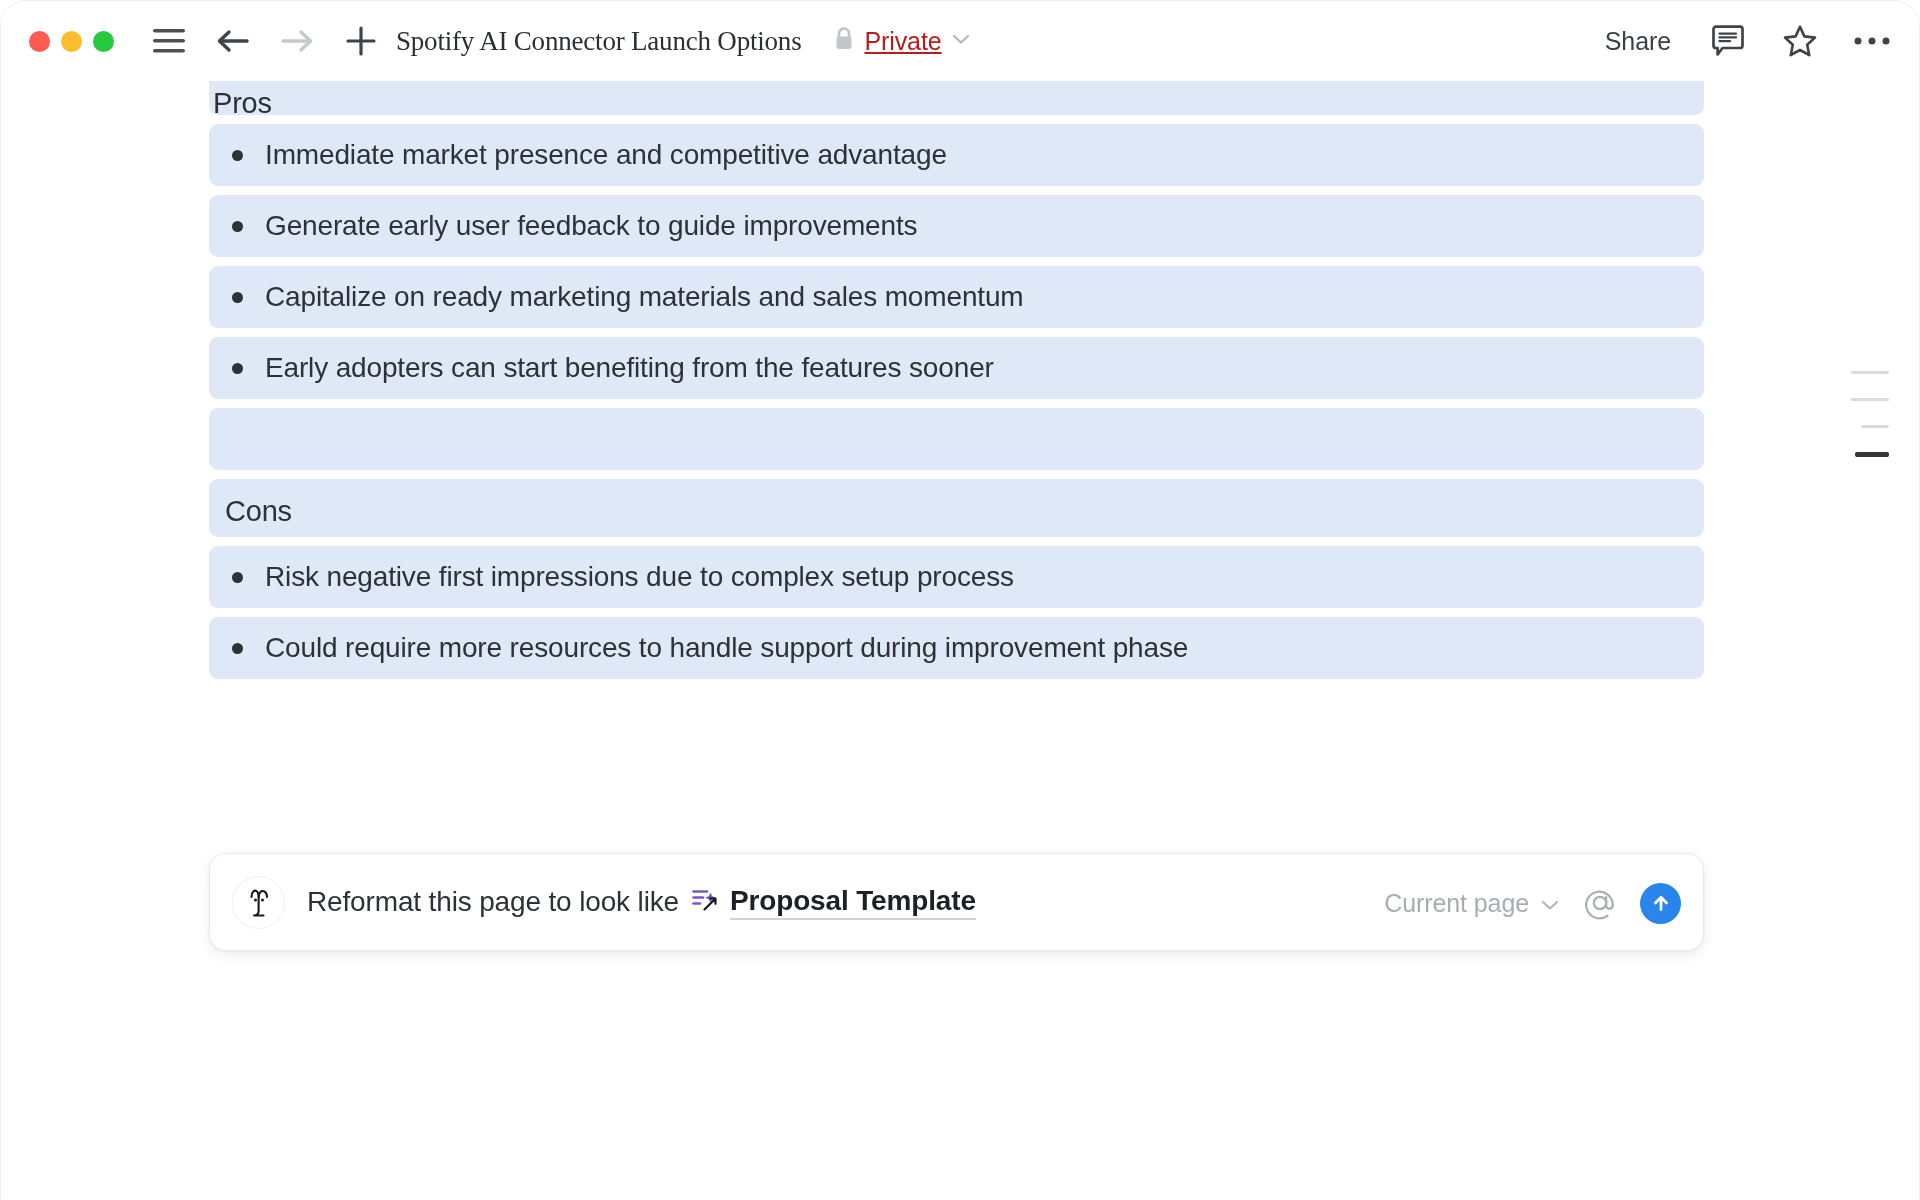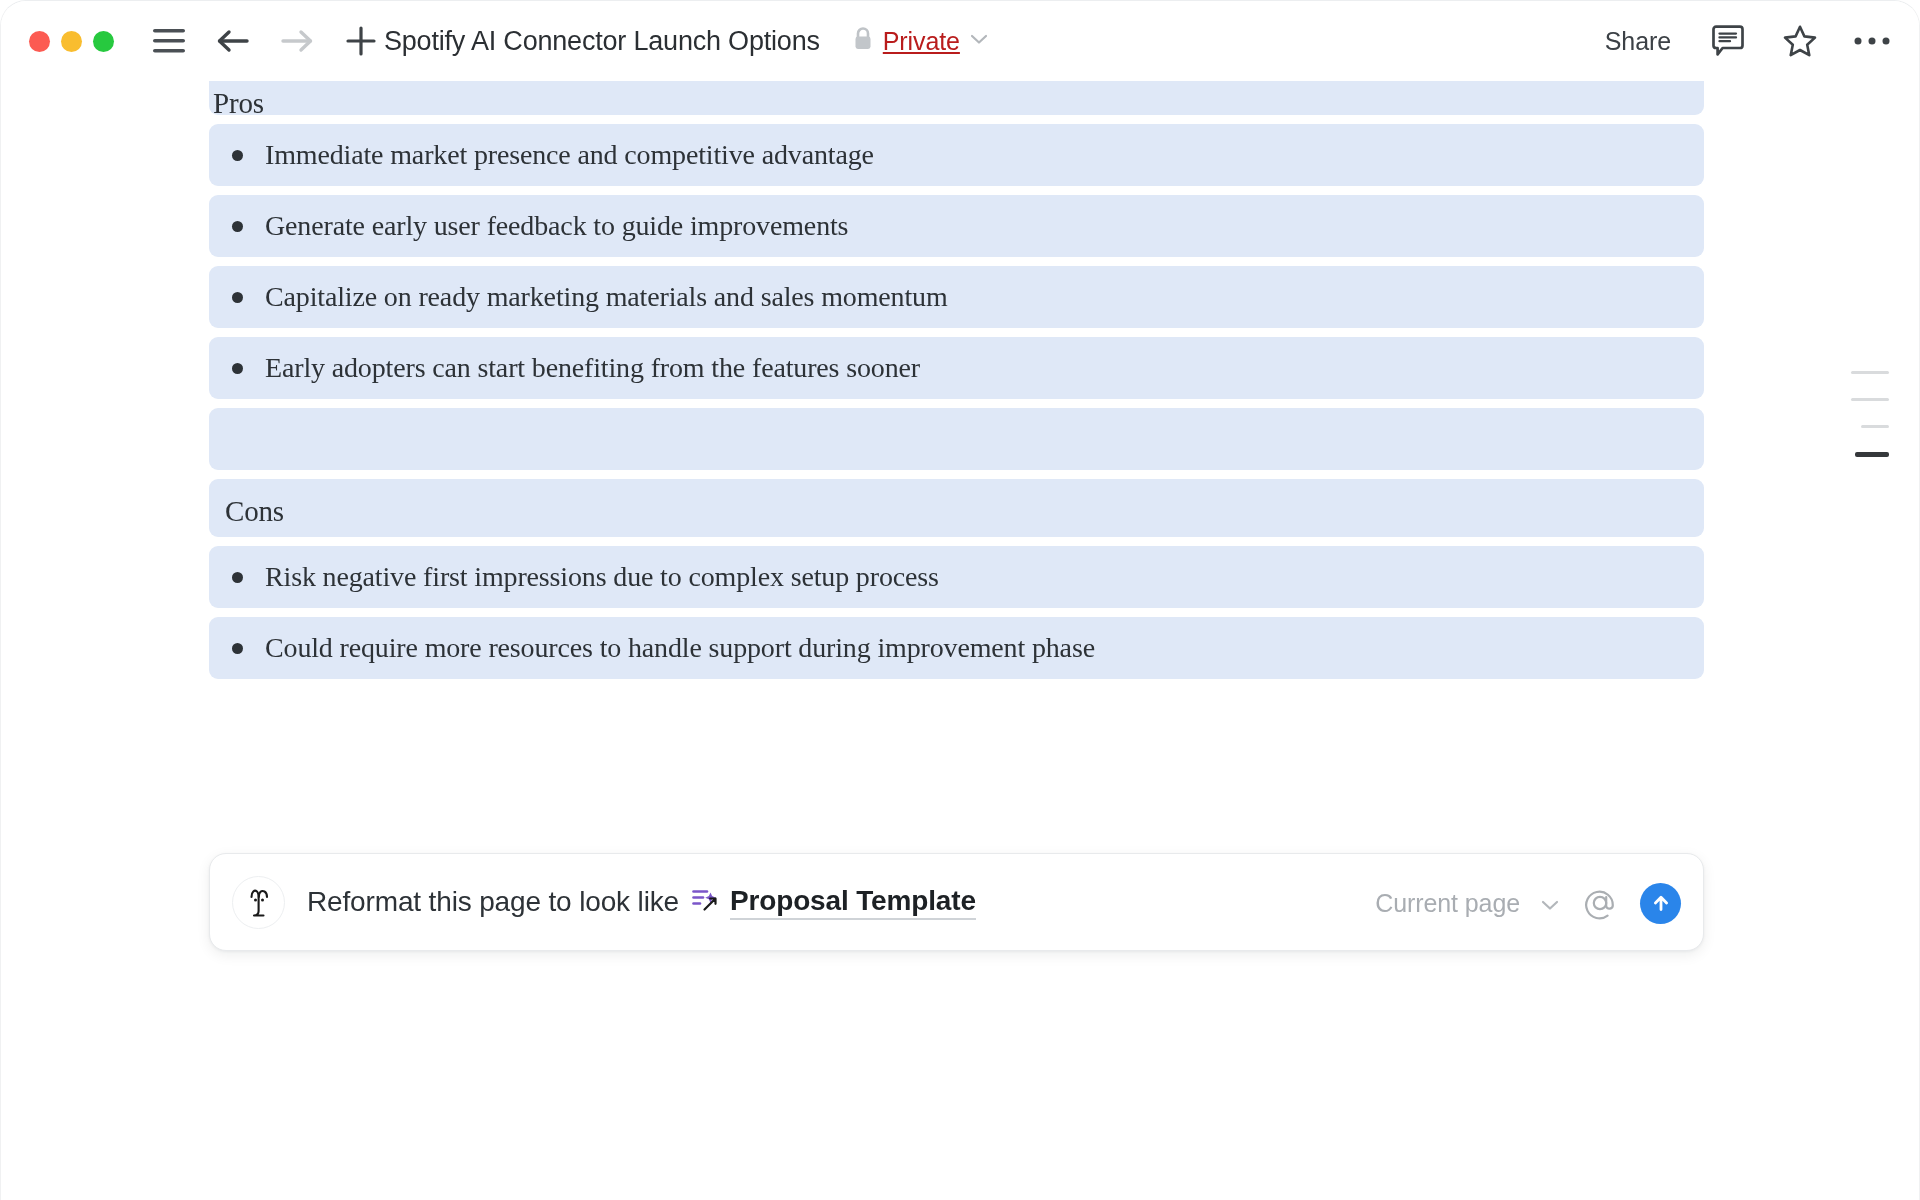--- a/index.html
+++ b/index.html
@@ -44,25 +44,26 @@
     margin-left: 32px; gap: 18px;
   }
   .navbtn {
     width: 46px; height: 46px;
     display: flex; align-items: center; justify-content: center;
     border-radius: 6px;
   }
   .navbtn svg { display: block; }
 
   .doc-title {
-    margin-left: 0;
+    margin-left: 12px;
     font-size: 27px;
     color: #2b2f33;
     letter-spacing: -0.2px;
     white-space: nowrap;
+    font-family: Liberation Serif, serif;
   }
 
   .privacy {
     display: flex; align-items: center; gap: 9px;
     margin-left: 32px;
   }
   .privacy-label {
     font-size: 25px; color: #b91c1c;
     letter-spacing: -0.1px;
     text-decoration: underline;
@@ -91,21 +92,21 @@
     background: #ffffff;
     overflow: hidden;
   }
 
   .block-row {
     position: relative;
     margin-left: 208px;
     width: 1495px;
     background: #dfe8f7;
     border-radius: 9px;
-    display: flex; align-items: center; font-family: Liberation Serif, serif;
+    display: flex; align-items: center;
   }
 
   .block-heading {
     height: 52px;
     font-size: 29px;
     color: #2d3237;
     padding-left: 4px;
     letter-spacing: -0.2px;
     align-items: flex-end;
   }
@@ -204,21 +205,21 @@
     border-bottom: 2px solid #cfd3d7;
     padding-bottom: 1px;
   }
 
   .prompt-right {
     position: absolute; right: 22px; top: 0;
     height: 98px;
     display: flex; align-items: center; gap: 22px;
   }
   .scope-pill {
-    display: flex; align-items: center; gap: 20px;
+    display: flex; align-items: center; gap: 11px;
     font-size: 25px; color: #a9adb2;
     letter-spacing: -0.1px;
   }
   .at-icon { width: 36px; height: 36px; display: flex; align-items: center; justify-content: center; }
   .send-btn {
     width: 41px; height: 41px;
     border-radius: 50%;
     background: #2a85ea;
     display: flex; align-items: center; justify-content: center;
   }

